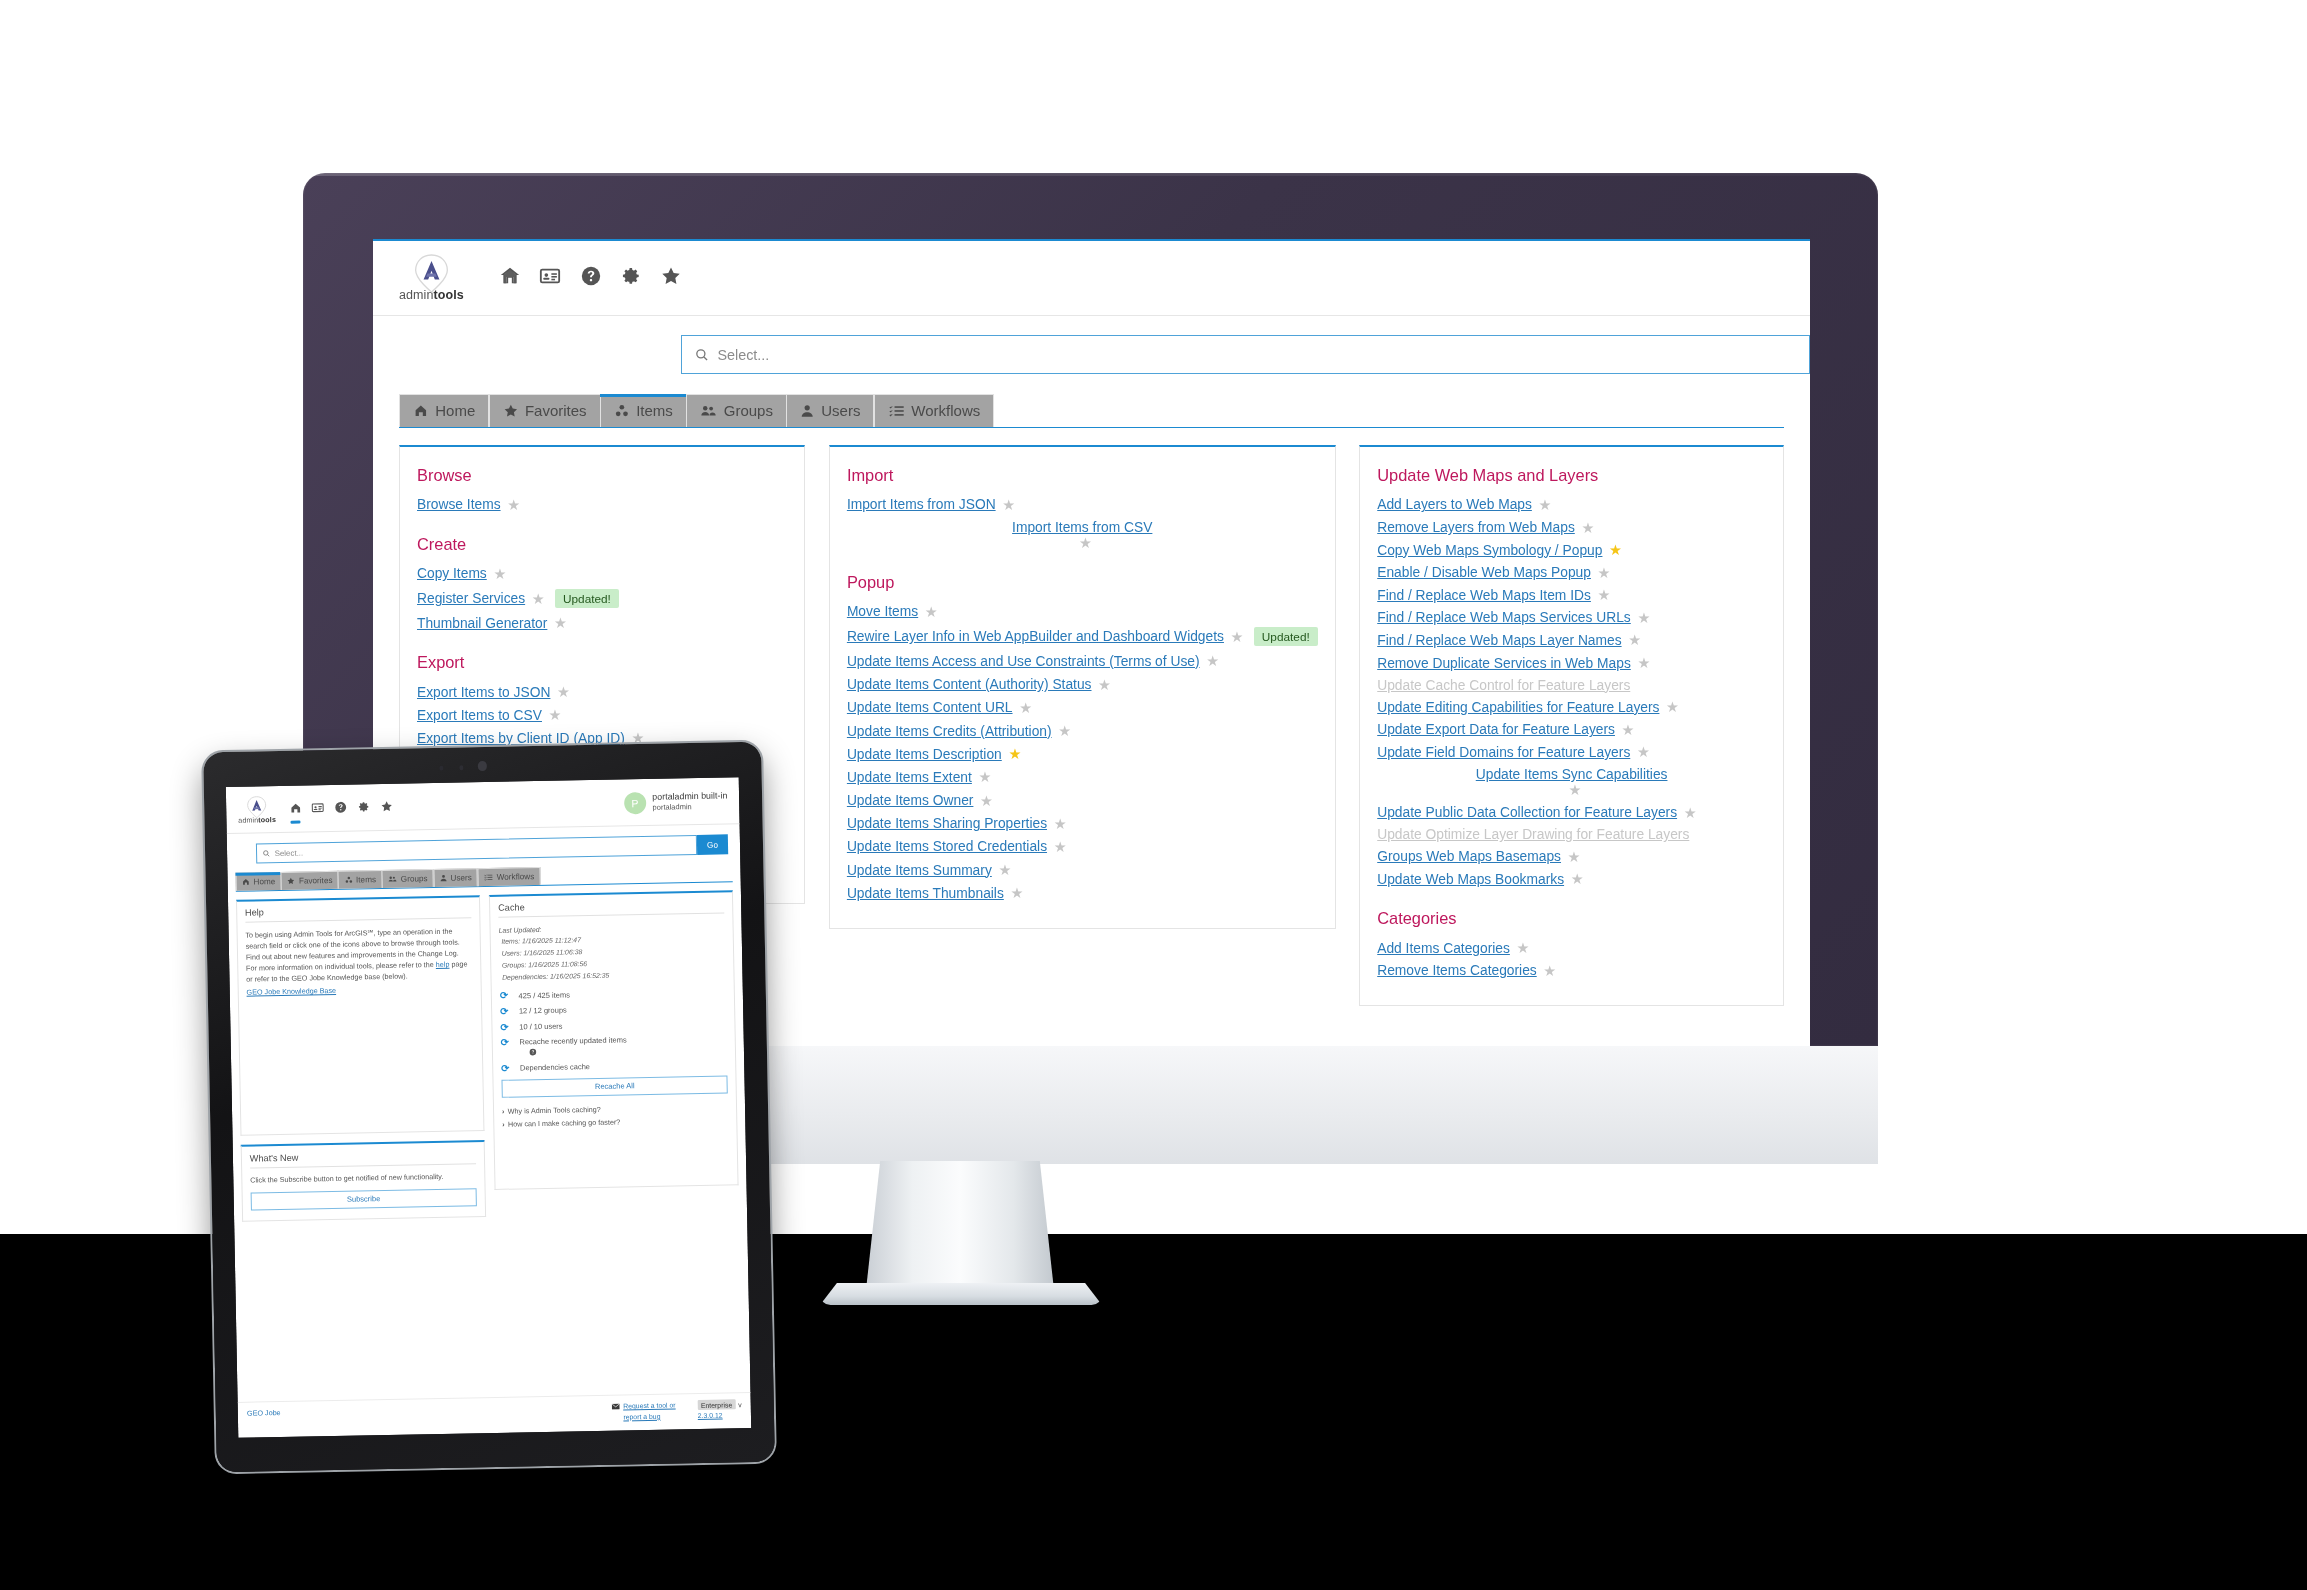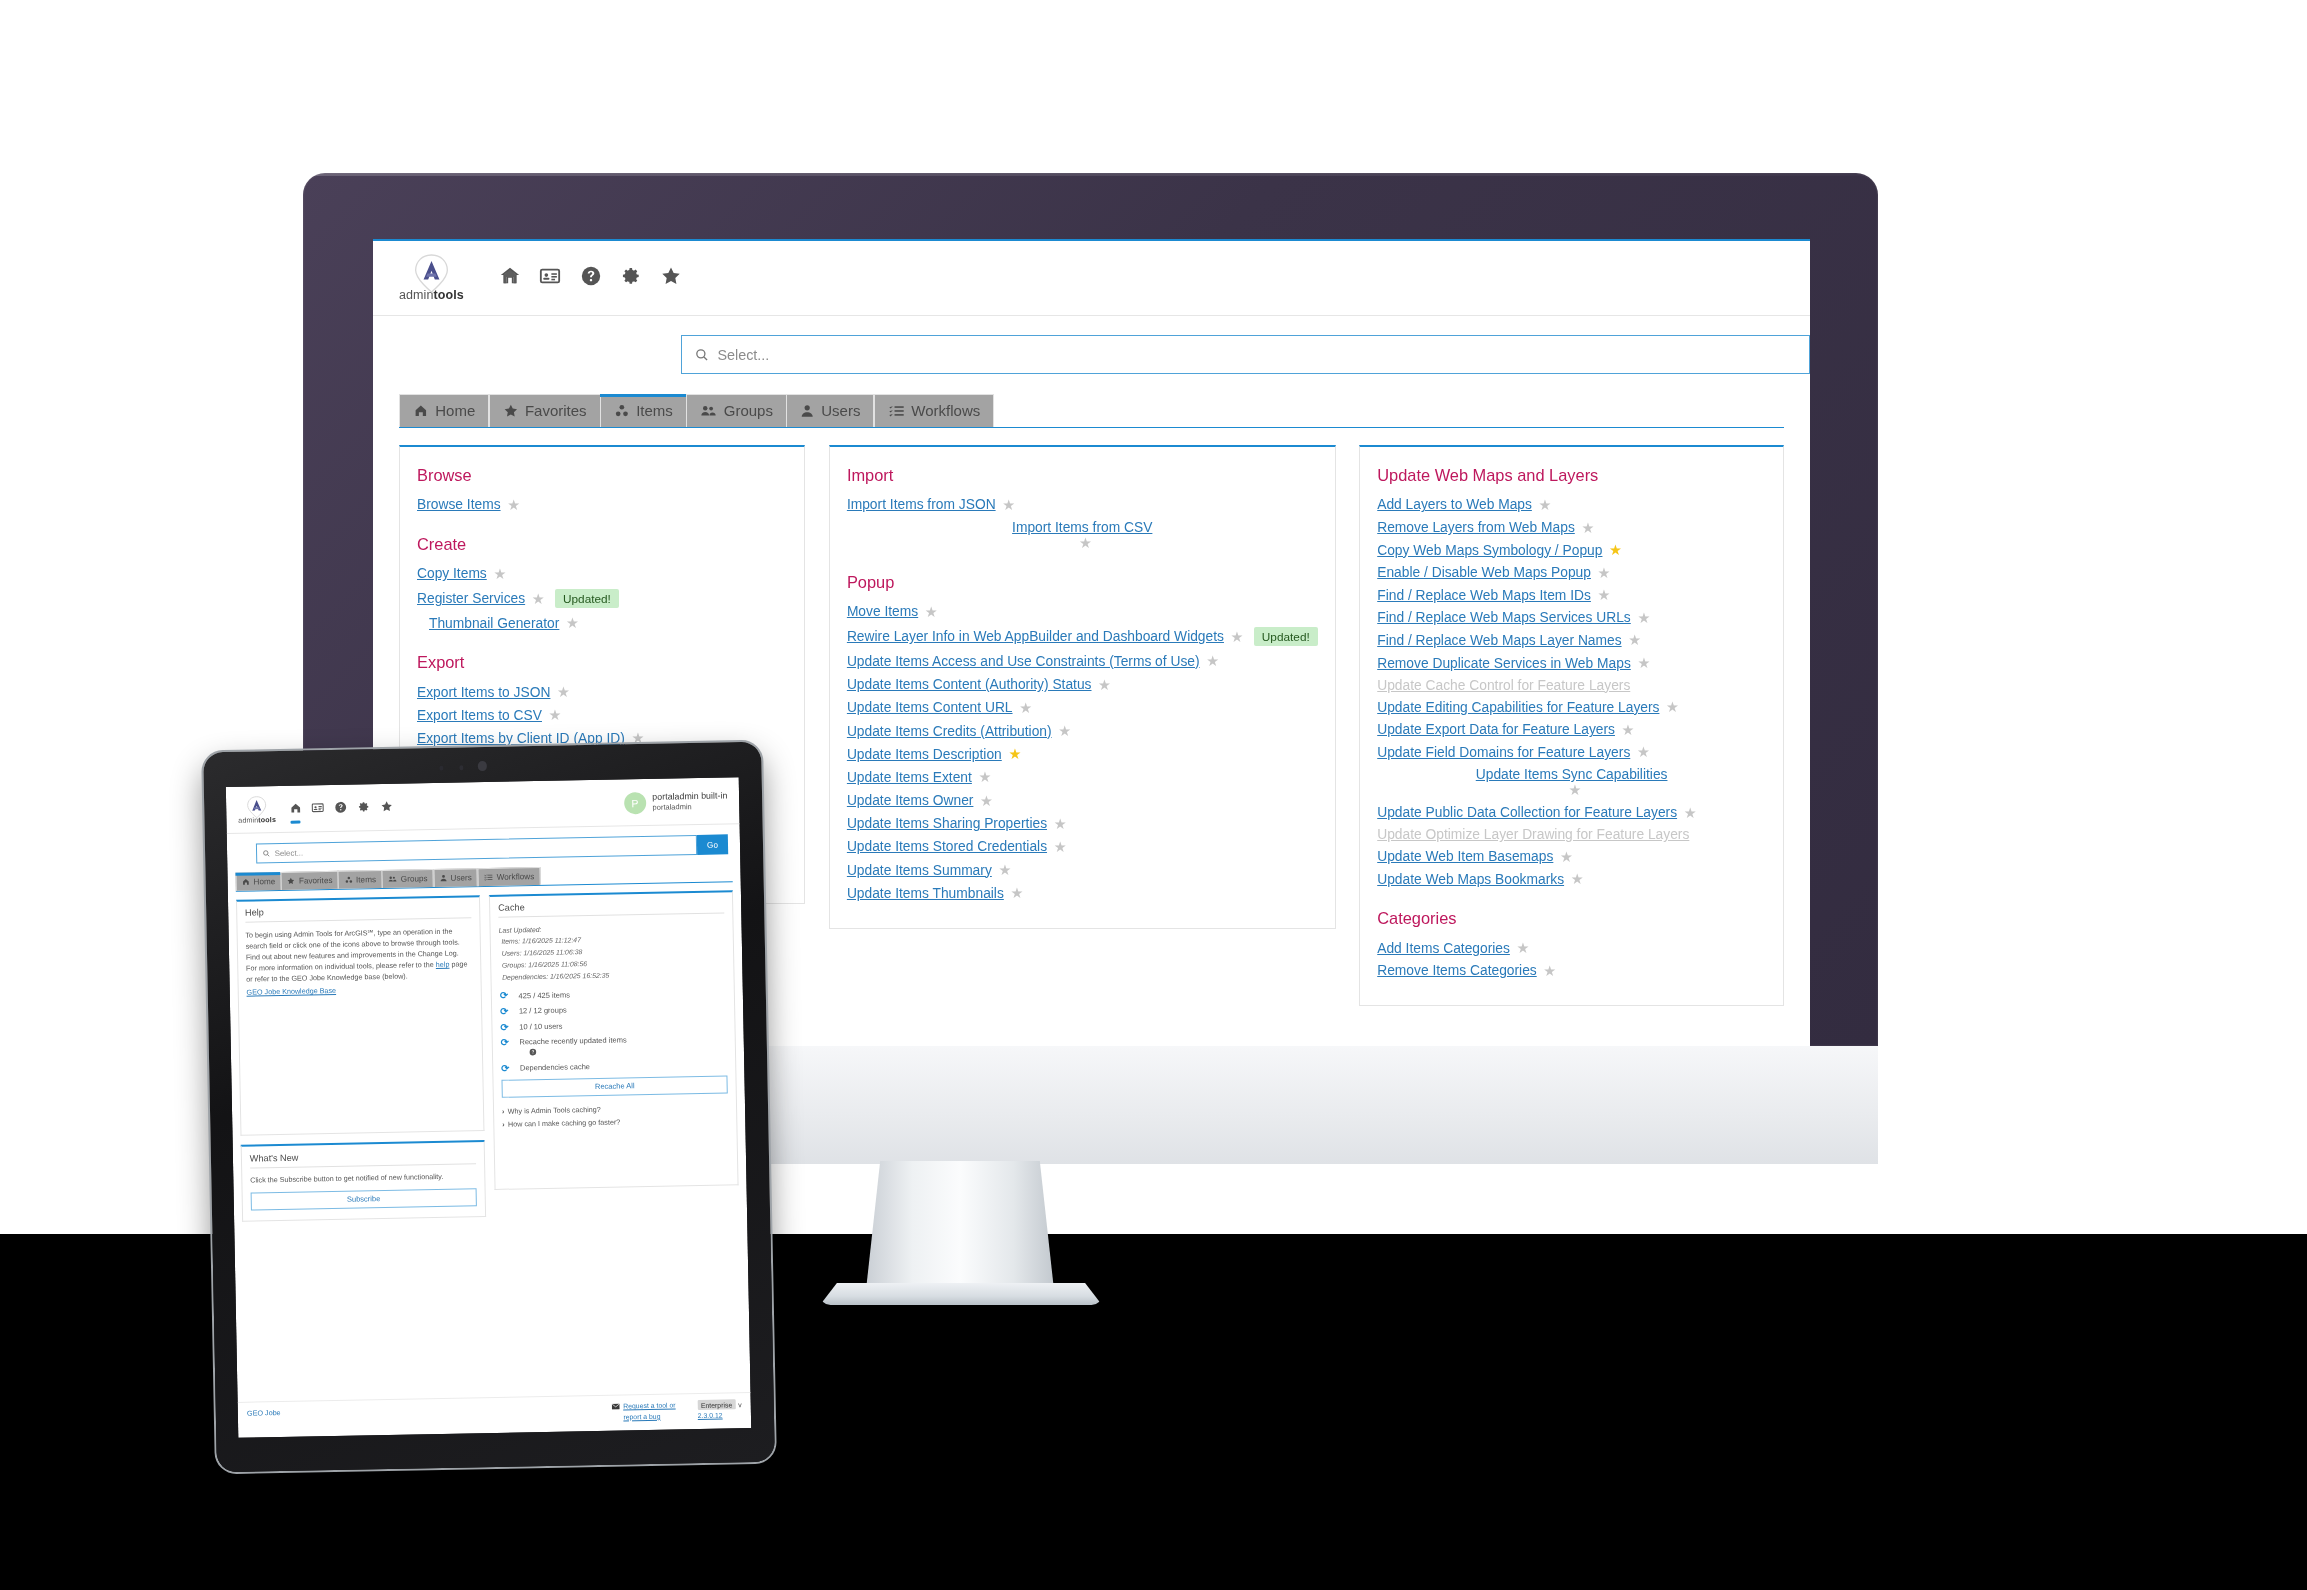--- a/index.html
+++ b/index.html
@@ -353,21 +353,21 @@
               <div class="row" style="margin:0 0 7.2px 0;">
                 <a class="lnk" style="font-size:13.8px;">Copy Items</a>
                 <span class="star" style="margin-left:6.6px;font-size:14.4px;">★</span>
               </div>
               <div class="row" style="margin:0 0 7.2px 0;">
                 <a class="lnk" style="font-size:13.8px;">Register Services</a>
                 <span class="star" style="margin-left:6.6px;font-size:14.4px;">★</span>
                 <span class="badge-updated" style="margin-left:10.5px;font-size:11.8px;padding:2.6px 7.9px;">Updated!</span>
               </div>
               <div class="row" style="margin:0 0 7.2px 0;">
-                <a class="lnk" style="font-size:13.8px;margin-left:12px;">Thumbnail Generator</a>
+                <a class="lnk" style="font-size:13.8px;">Thumbnail Generator</a>
                 <span class="star" style="margin-left:6.6px;font-size:14.4px;">★</span>
               </div>
             </div>
 
             <div style="margin-top:22px;">
               <div class="grp-title" style="font-size:16.4px;margin:0 0 11.8px 0;">Export</div>
               <div class="row" style="margin:0 0 7.2px 0;">
                 <a class="lnk" style="font-size:13.8px;">Export Items to JSON</a>
                 <span class="star" style="margin-left:6.6px;font-size:14.4px;">★</span>
               </div>
@@ -524,21 +524,21 @@
                 <span class="star" style="margin-left:6.6px;font-size:14.4px;">★</span>
               </div>
               <div class="row" style="margin:0 0 6.6px 0;">
                 <a class="lnk" style="font-size:13.8px;">Update Public Data Collection for Feature Layers</a>
                 <span class="star" style="margin-left:6.6px;font-size:14.4px;">★</span>
               </div>
               <div class="row" style="margin:0 0 6.6px 0;">
                 <a class="lnk disabled" style="font-size:13.8px;">Update Optimize Layer Drawing for Feature Layers</a>
               </div>
               <div class="row" style="margin:0 0 6.6px 0;">
-                <a class="lnk" style="font-size:13.8px;">Update Web Item Basemaps</a>
+                <a class="lnk" style="font-size:13.8px;">Groups Web Maps Basemaps</a>
                 <span class="star" style="margin-left:6.6px;font-size:14.4px;">★</span>
               </div>
               <div class="row" style="margin:0 0 6.6px 0;">
                 <a class="lnk" style="font-size:13.8px;">Update Web Maps Bookmarks</a>
                 <span class="star" style="margin-left:6.6px;font-size:14.4px;">★</span>
               </div>
             </div>
 
             <div style="margin-top:22px;">
               <div class="grp-title" style="font-size:16.4px;margin:0 0 11.8px 0;">Categories</div>

